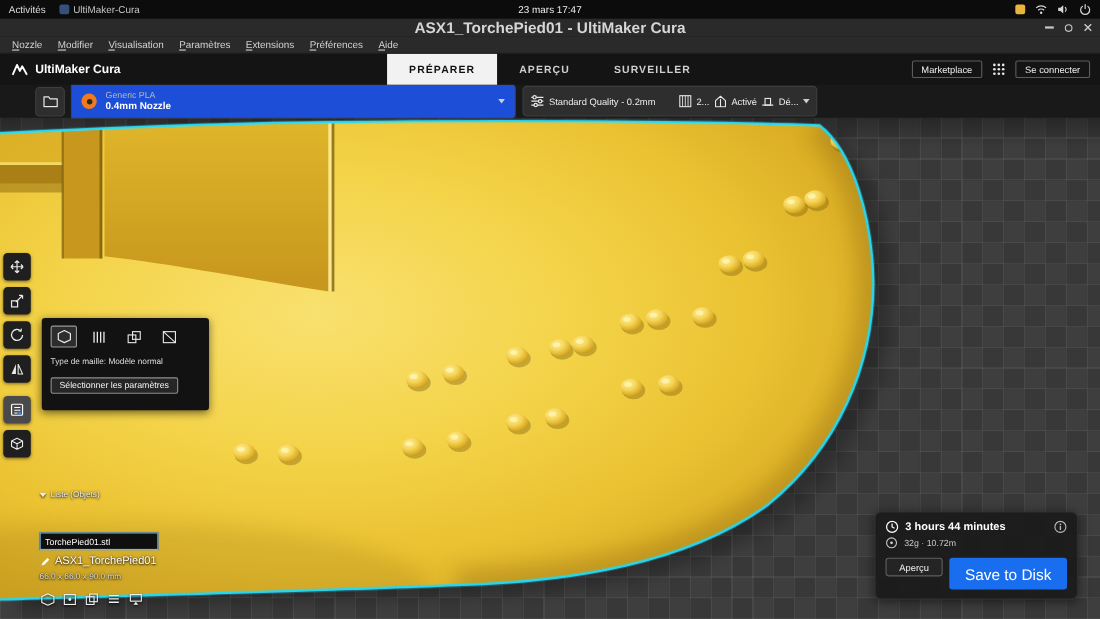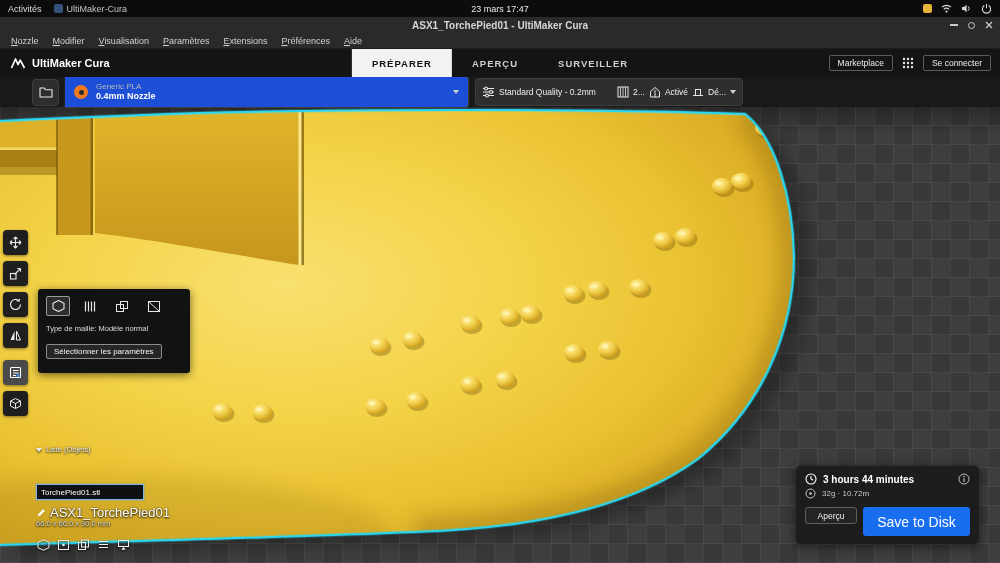--- a/index.html
+++ b/index.html
@@ -11,21 +11,21 @@
     display:flex; align-items:center; padding:0 8px; color:#dedede; font-size:9px; z-index:60; }
   .gb-left { display:flex; align-items:center; gap:12px; }
   .app-chip { display:flex; align-items:center; gap:4px; color:#c4c4c4; }
   .app-chip-icon { width:9px; height:9px; border-radius:2px; background:#35507a; display:inline-block; }
   .gb-center { position:absolute; left:50%; transform:translateX(-50%); display:flex; align-items:center; gap:5px; color:#eaeaea; }
   .gb-right { margin-left:auto; display:flex; align-items:center; gap:9px; }
   .tray-square { width:9px; height:9px; border-radius:2px; background:#e8b53a; display:inline-block; }
 
   
   .title-bar { position:absolute; top:17px; left:0; right:0; height:16px; background:#2a2a2a;
-    display:flex; align-items:center; justify-content:center; color:#d6d6d6; font-size:10px; font-weight:bold; z-index:60; }
+    display:flex; align-items:center; justify-content:center; color:#d6d6d6; font-size:14px; font-weight:bold; z-index:60; }
   .win-btns { position:absolute; right:7px; top:0; height:16px; display:flex; align-items:center; gap:10px; }
   .wb-min { width:8px; height:2px; background:#c9c9c9; display:inline-block; }
   .wb-max { width:7px; height:7px; border:1.2px solid #c9c9c9; border-radius:50%; display:inline-block; }
 
   
   .menu-bar { position:absolute; top:33px; left:0; right:0; height:16px; background:#2a2a2a;
     border-bottom:1px solid #1d1d1d; display:flex; align-items:center; padding-left:5px; gap:2px;
     font-size:9px; color:#d2d2d2; z-index:60; }
   .menu-item { display:inline-block; padding:1px 6px; cursor:default; }
   .menu-item::first-letter { text-decoration:underline; }
@@ -85,21 +85,21 @@
   .mesh-label { font-size:7.5px; color:#dddddd; margin-bottom:7px; }
   .mesh-select-btn { display:inline-block; border:1px solid #8d8d8d; background:#262626; color:#f2f2f2; font-size:8px;
     padding:2px 7px; border-radius:2px; cursor:pointer; }
 
   
   .sh { text-shadow:0 1px 2px rgba(0,0,0,.85), 0 0 2px rgba(0,0,0,.6); }
   .obj-header { position:absolute; left:36px; top:445px; display:flex; align-items:center; gap:4px; font-size:7.5px; color:#ececec; z-index:20; }
   .obj-header .chev { border-top-color:#ececec; filter:drop-shadow(0 1px 1px rgba(0,0,0,.8)); }
   .obj-input { position:absolute; left:36px; top:484px; width:108px; height:16px; background:#0f0f0f; border:1px solid #7fb3d8;
     box-shadow:0 0 0 1px rgba(100,160,210,.3); color:#ffffff; font-size:8px; padding:0 4px; z-index:20; font-family:inherit; }
-  .obj-name { position:absolute; left:37px; top:505px; display:flex; align-items:center; gap:4px; font-size:13px; color:#ffffff; z-index:20; }
+  .obj-name { position:absolute; left:37px; top:505px; display:flex; align-items:center; gap:4px; font-size:10px; color:#ffffff; z-index:20; }
   .obj-dims { position:absolute; left:36px; top:519px; font-size:7.5px; color:#d9d9d9; z-index:20; }
   .obj-tools { position:absolute; left:37px; top:539px; display:flex; gap:7px; z-index:20; }
   .obj-tools svg { filter:drop-shadow(0 1px 1px rgba(0,0,0,.8)); cursor:pointer; }
 
   
   .print-info { position:absolute; right:20px; bottom:18px; width:185px; background:rgba(28,28,28,.97);
     border:1px solid #2e2e2e; border-radius:6px; padding:7px 9px 8px; z-index:25; color:#ffffff;
     box-shadow:0 2px 10px rgba(0,0,0,.5); }
   .pi-row1 { display:flex; align-items:center; gap:6px; font-size:10px; font-weight:bold; }
   .pi-row2 { display:flex; align-items:center; gap:6px; font-size:8px; color:#c9c9c9; margin-top:3px; }

